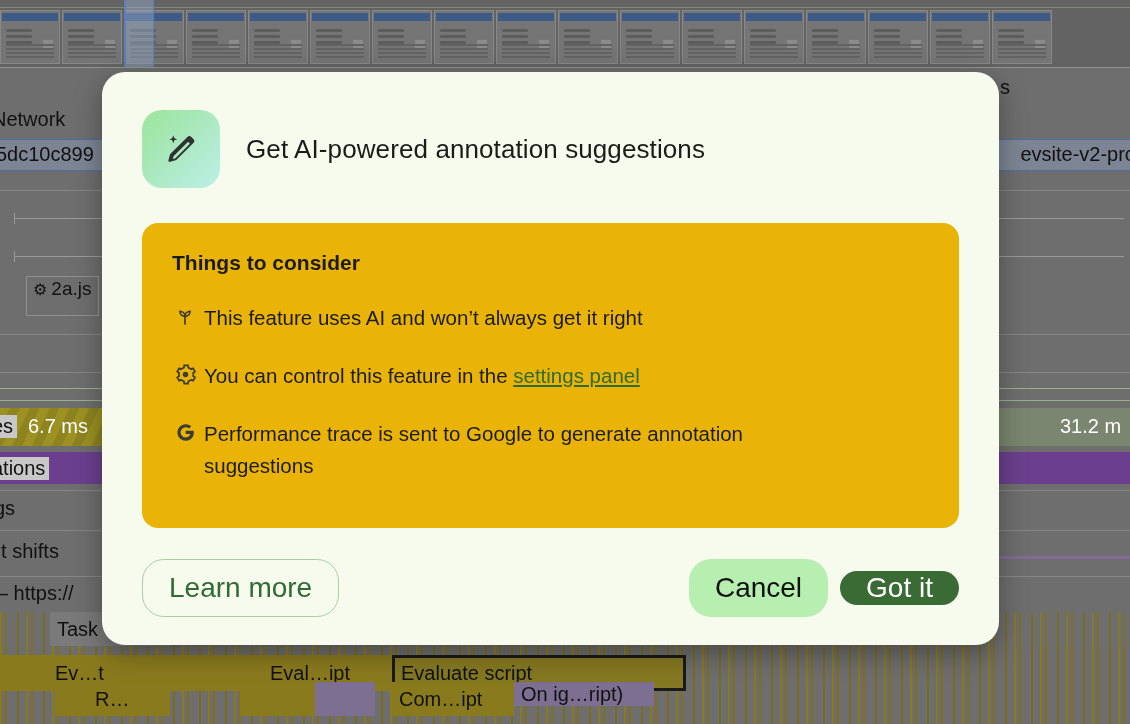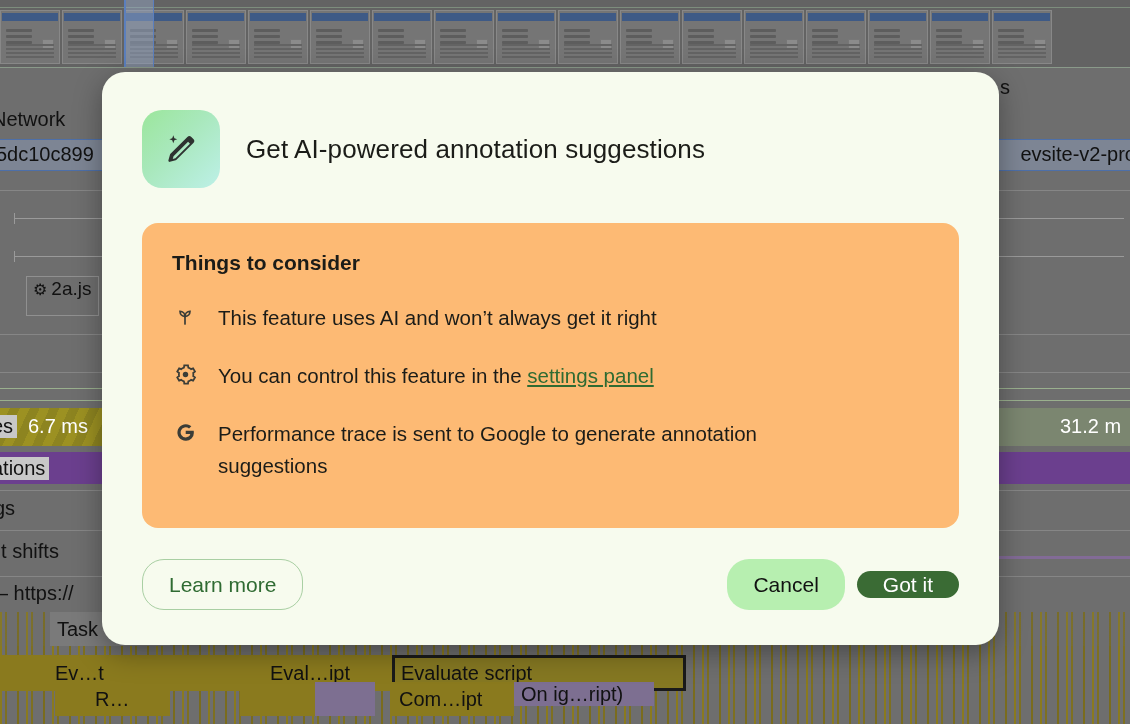--- a/index.html
+++ b/index.html
@@ -214,31 +214,31 @@
     border-radius: 20px;
     background: linear-gradient(135deg, #9be69b 0%, #a9e8bd 45%, #bdf0e8 100%);
     display: flex; align-items: center; justify-content: center;
   }
   .dlg-title {
     font-size: 26px; color: #1b1c18;
     letter-spacing: .1px;
   }
 
   .dlg-card {
-    background: #fdba74;
+    background: #eab308;
     border-radius: 16px;
     padding: 28px 30px 30px 30px;
     height: 305px;
   }
   .card-heading {
     font-size: 21px; font-weight: bold; color: #1b1c18;
     margin-bottom: 27px;
   }
   .consider-row {
-    display: flex; align-items: flex-start; gap: 20px;
+    display: flex; align-items: flex-start; gap: 6px;
     margin-bottom: 26px;
   }
   .consider-row:last-child { margin-bottom: 0; }
   .cr-icon {
     width: 26px; height: 26px; flex: 0 0 auto;
     margin-top: 1px;
     display: flex; align-items: center; justify-content: center;
     color: #3b3d37;
   }
   .cr-text {
@@ -248,21 +248,21 @@
   .cr-link {
     color: #2f6b32; text-decoration: underline; cursor: pointer;
   }
 
   .dlg-actions {
     display: flex; align-items: center;
     margin-top: 31px;
   }
   .btn {
     font-family: "Liberation Sans", sans-serif;
-    font-size: 21px;
+    font-size: 28px;
     border-radius: 22px;
     cursor: pointer;
     border: none;
     line-height: 1;
   }
   .btn-learn {
     background: transparent;
     color: #2f6b32;
     border: 1.5px solid #a9cfa3;
     padding: 14px 26px;

